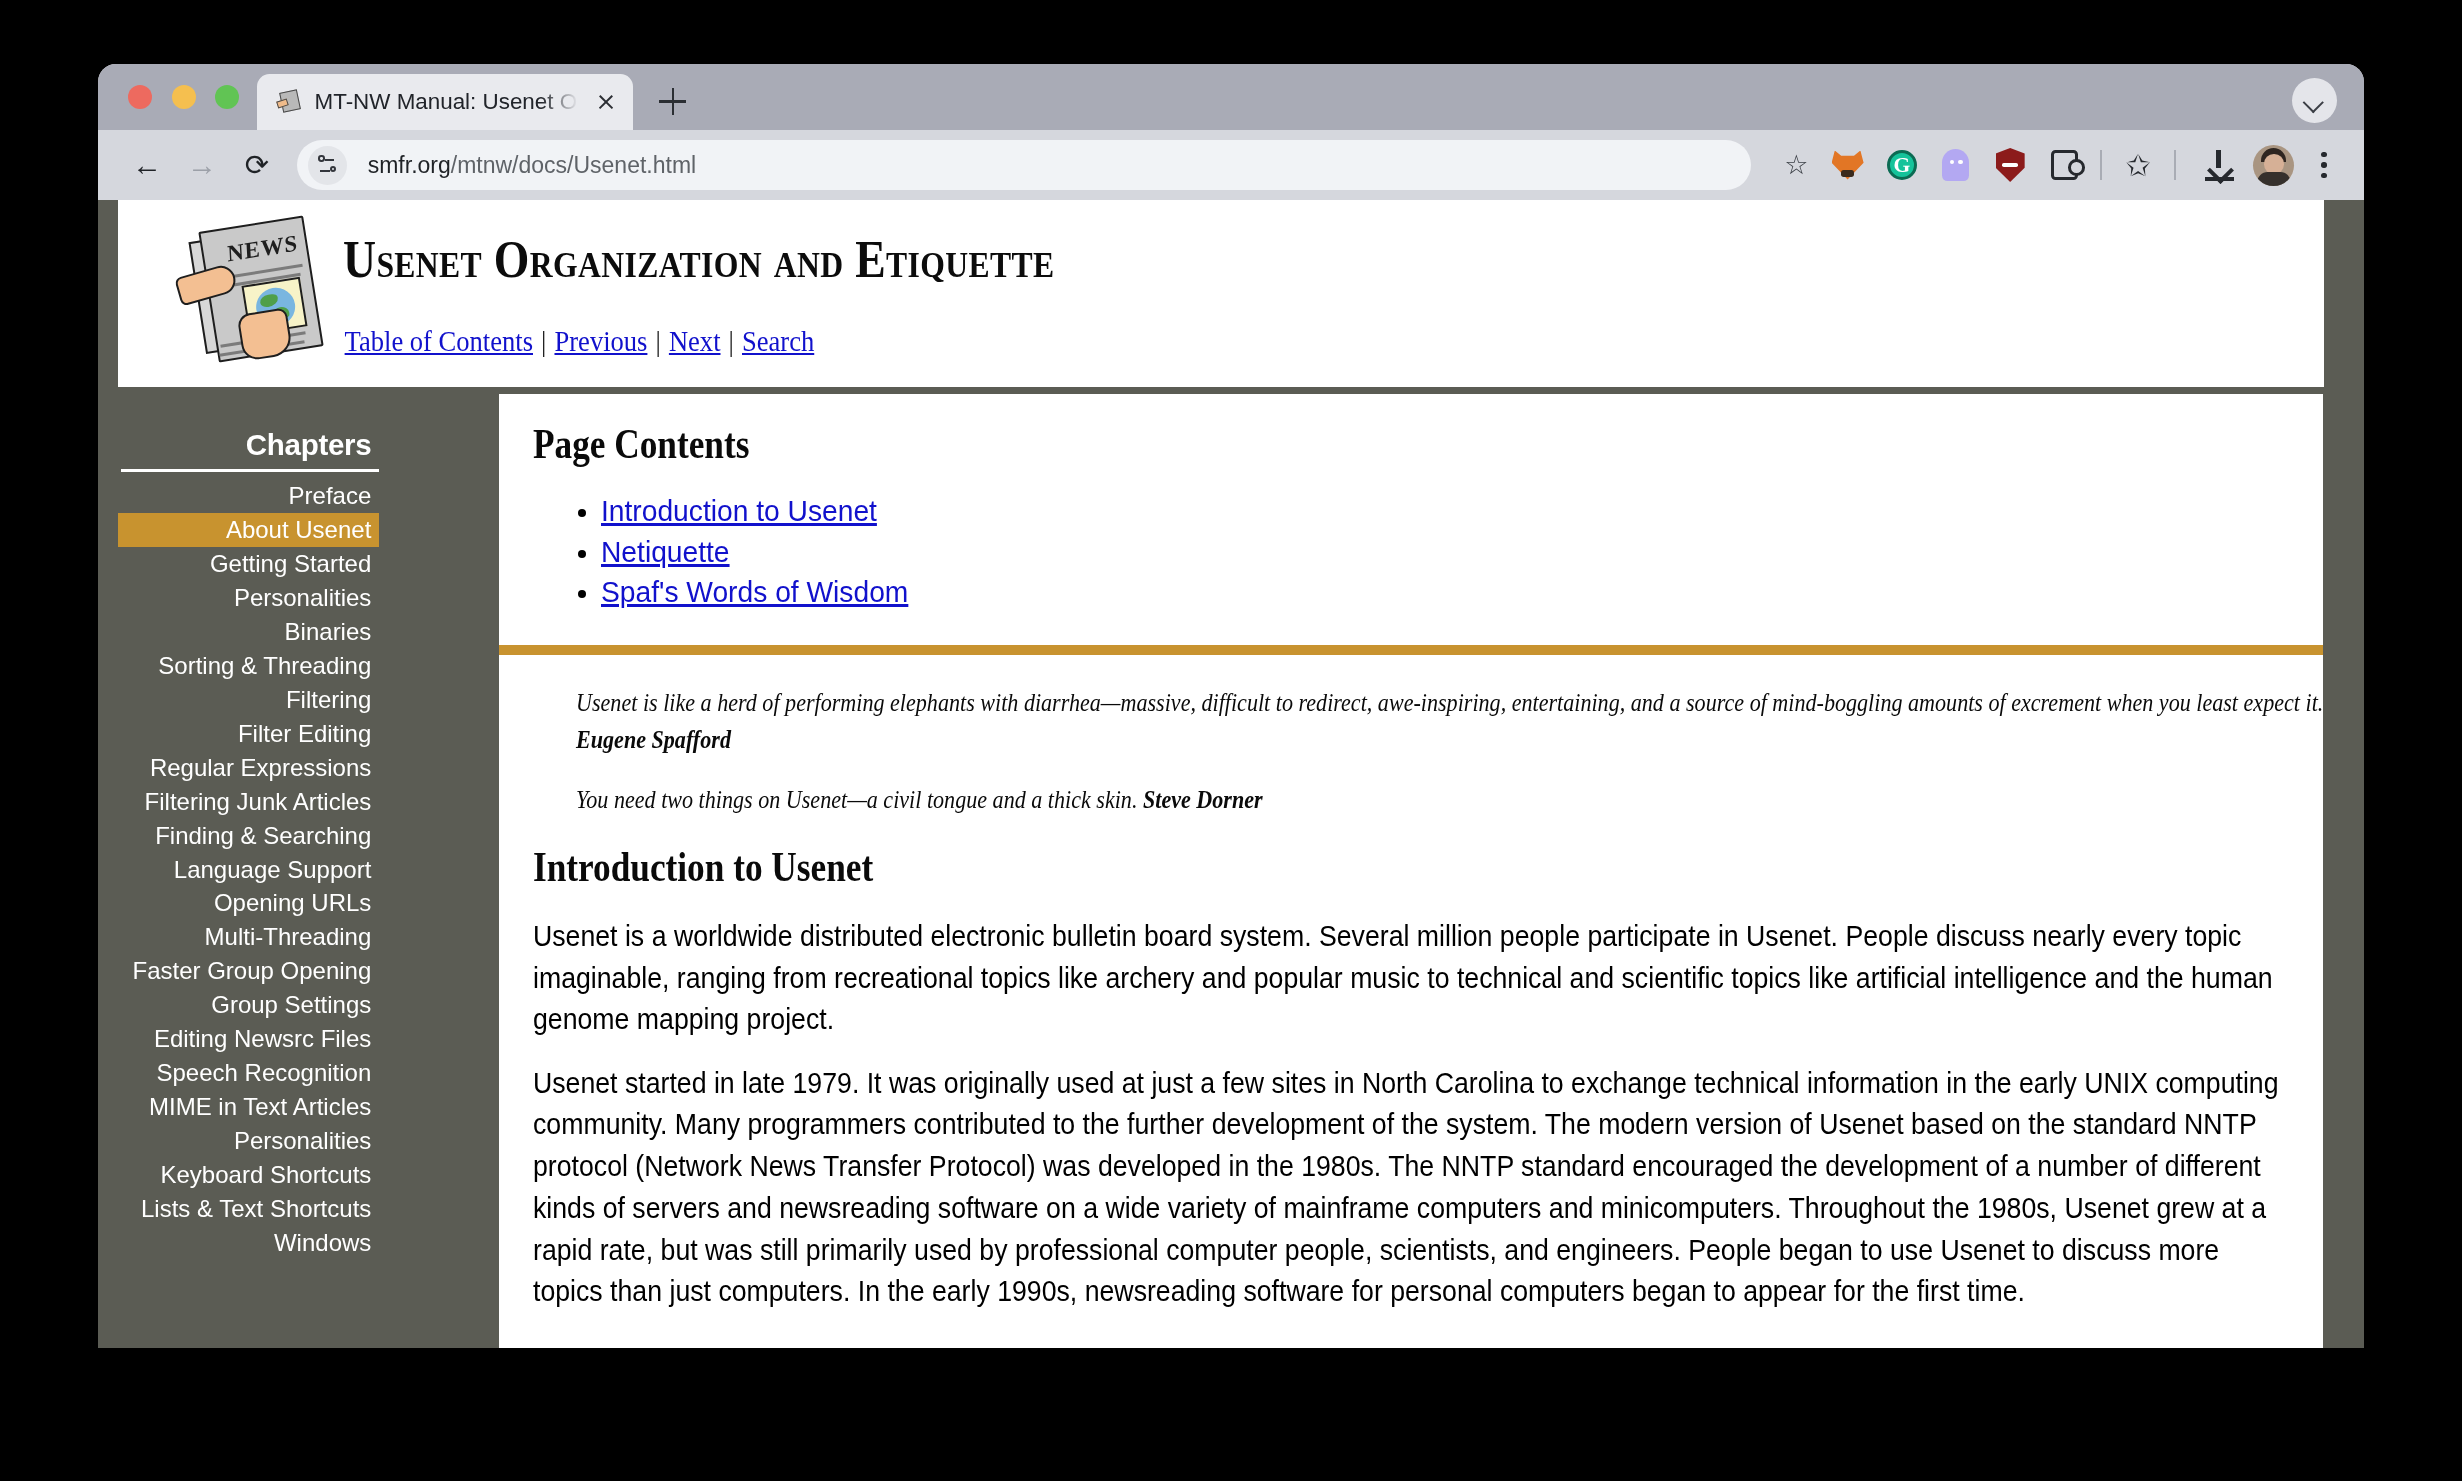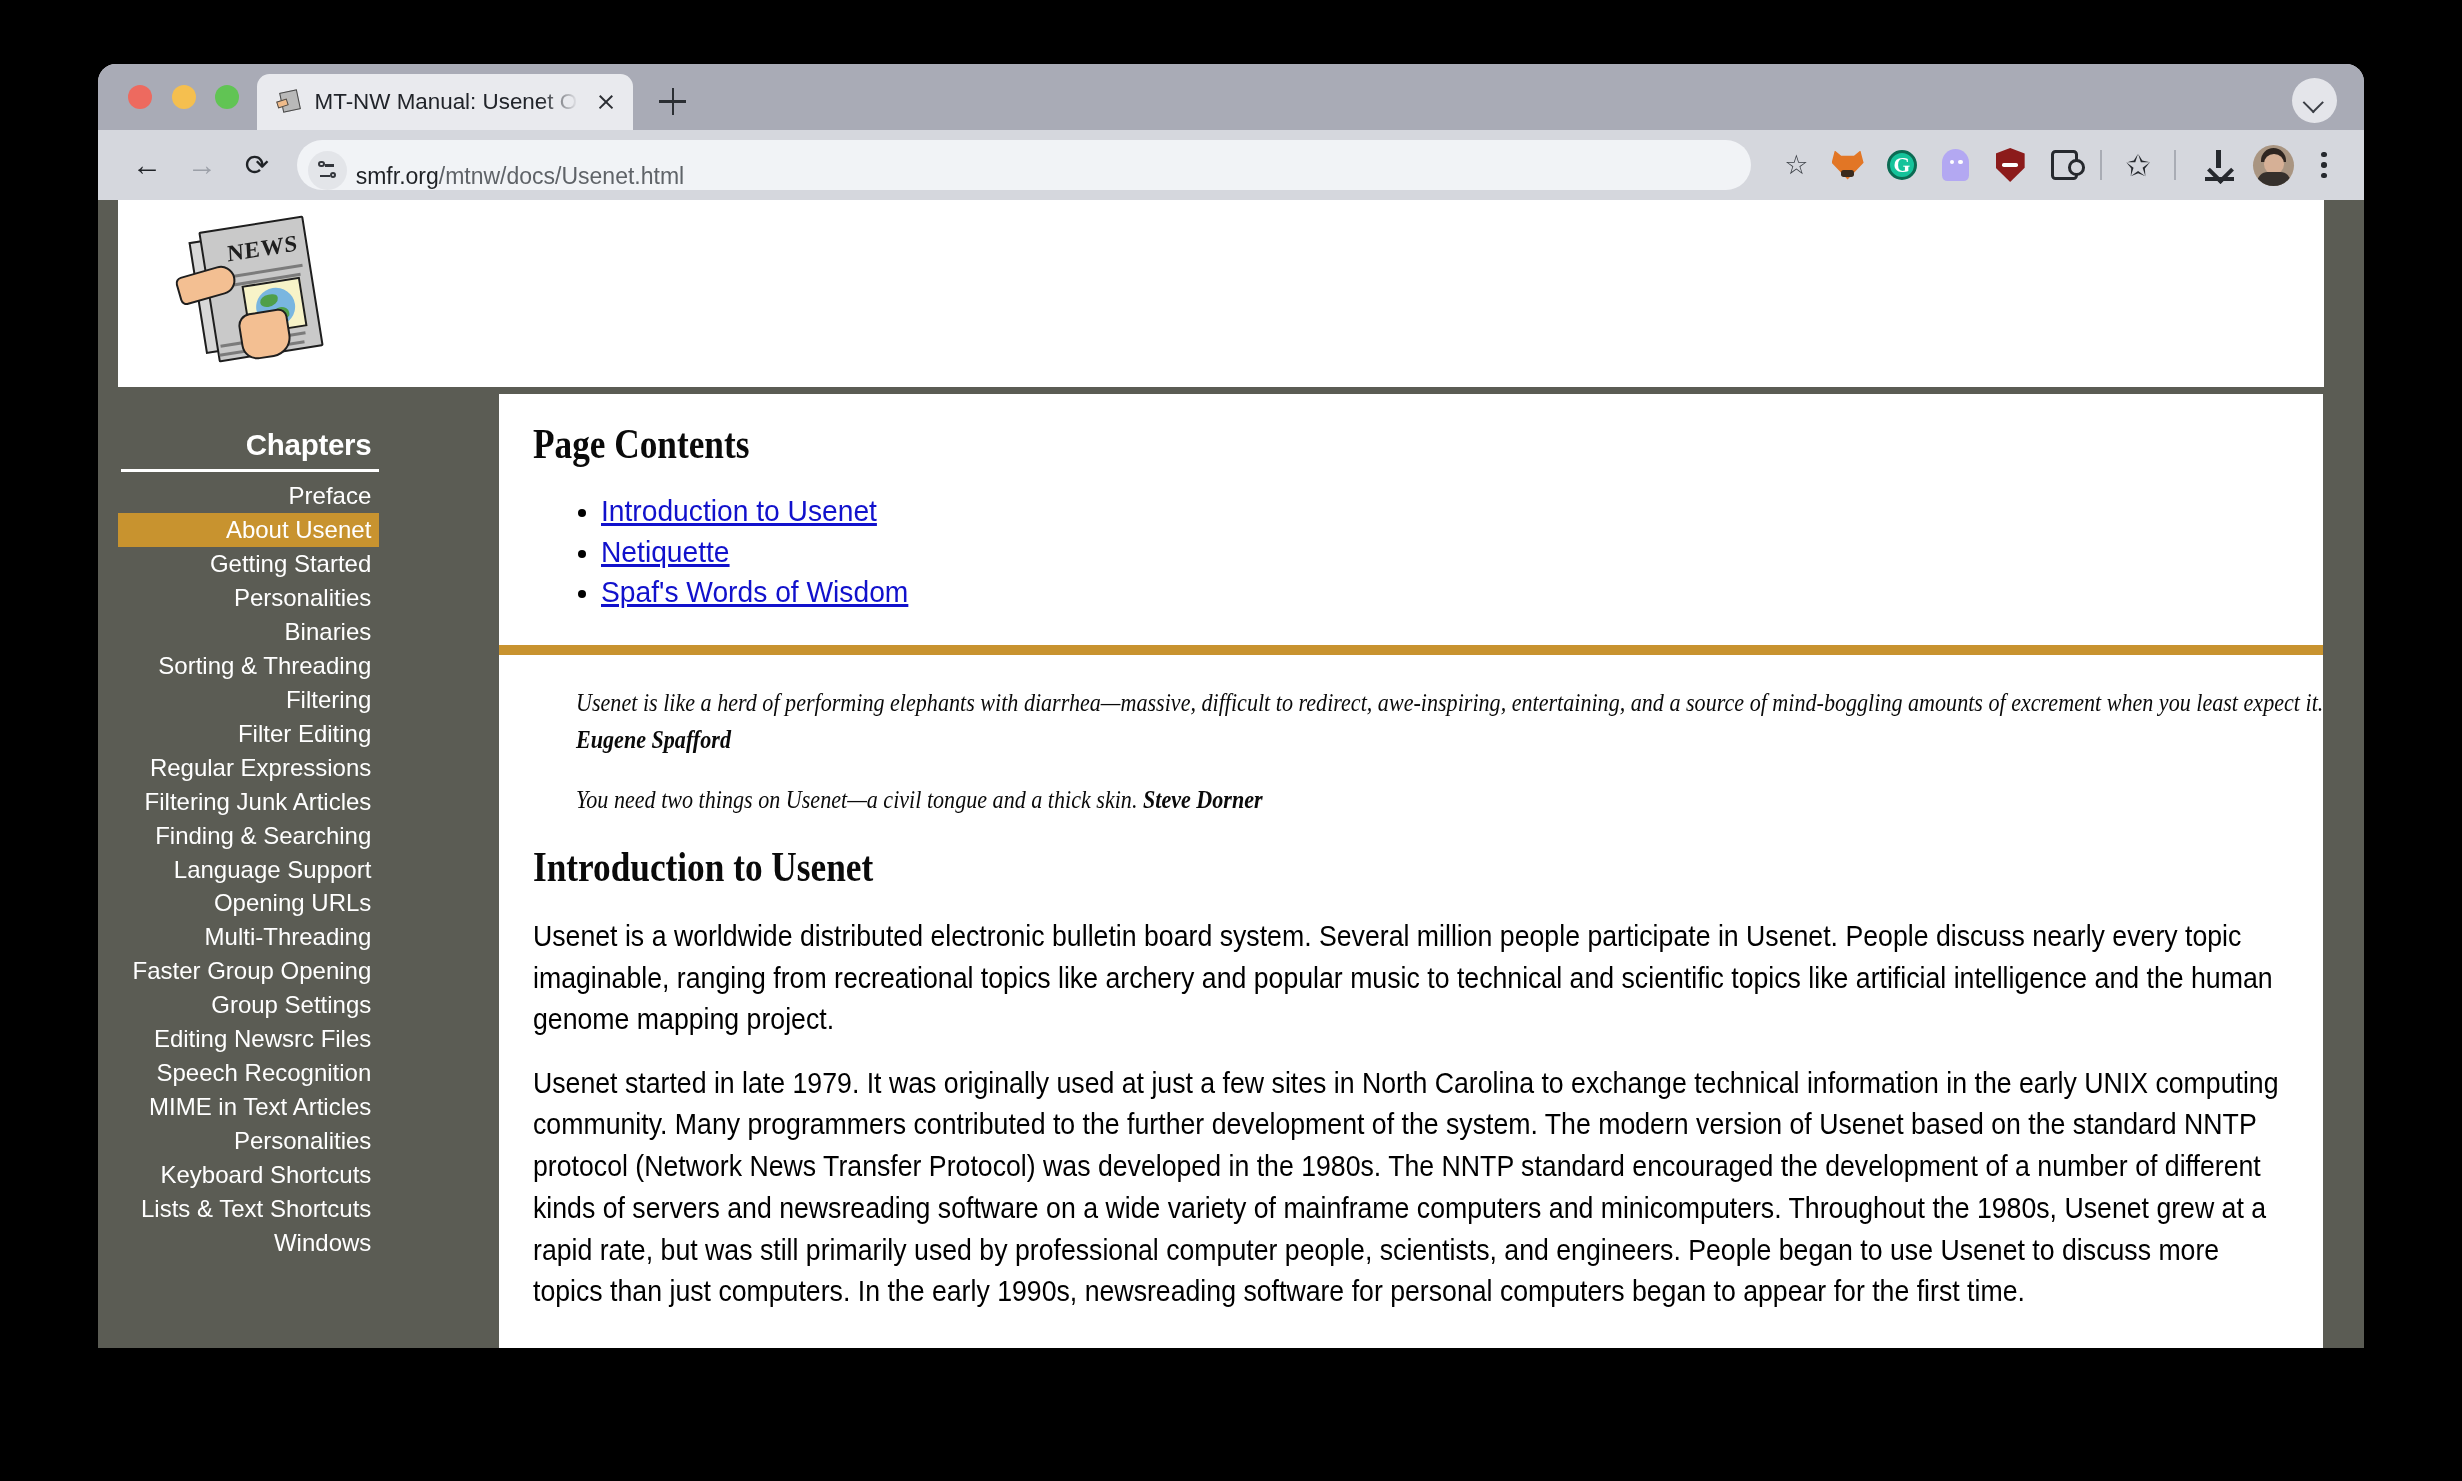--- a/index.html
+++ b/index.html
@@ -155,22 +155,23 @@
   #forward-button .arrow-glyph { color: #9ca0a8; }
   #reload-button .arrow-glyph  { color: #1f2226; font-size: 29px; }
 
   #omnibox {
     flex: 1 1 auto;
     height: 50px;
     margin: 0 16px 0 12.5px;
     background: #f1f3f6;
     border-radius: 25px;
     display: flex;
-    align-items: flex-end;
+    align-items: center;
     padding: 0 12.5px 0 10.7px;
+    gap: 12px;
   }
   #site-info-button {
     width: 39px; height: 39px;
     flex: 0 0 39px;
     border-radius: 50%;
     background: #e3e5e9;
     position: relative;
     margin-right: 9px;
   }
   #site-info-button .si-row {
@@ -718,20 +719,26 @@
         <div class="np-line" style="left:47px; top:129px; width:86px;"></div>
         <div class="np-photo">
           <div class="np-globe"></div>
           <div class="np-land1"></div>
           <div class="np-land2"></div>
         </div>
         <div class="np-hand1"></div>
         <div class="np-hand2"></div>
       </div>
 
+      <div id="header-text">
+        <div id="page-title">Usenet Organization and Etiquette</div>
+        <div id="header-nav">
+          <a href="#">Table of Contents</a><span class="nav-sep">|</span><a href="#">Previous</a><span class="nav-sep">|</span><a href="#">Next</a><span class="nav-sep">|</span><a href="#">Search</a>
+        </div>
+      </div>
     </div>
 
     <div id="sidebar">
       <div id="sidebar-heading">Chapters</div>
       <div id="sidebar-rule"></div>
 
       <div class="sidebar-item">Preface</div>
       <div class="sidebar-item active">About Usenet</div>
       <div class="sidebar-item">Getting Started</div>
       <div class="sidebar-item">Personalities</div>

